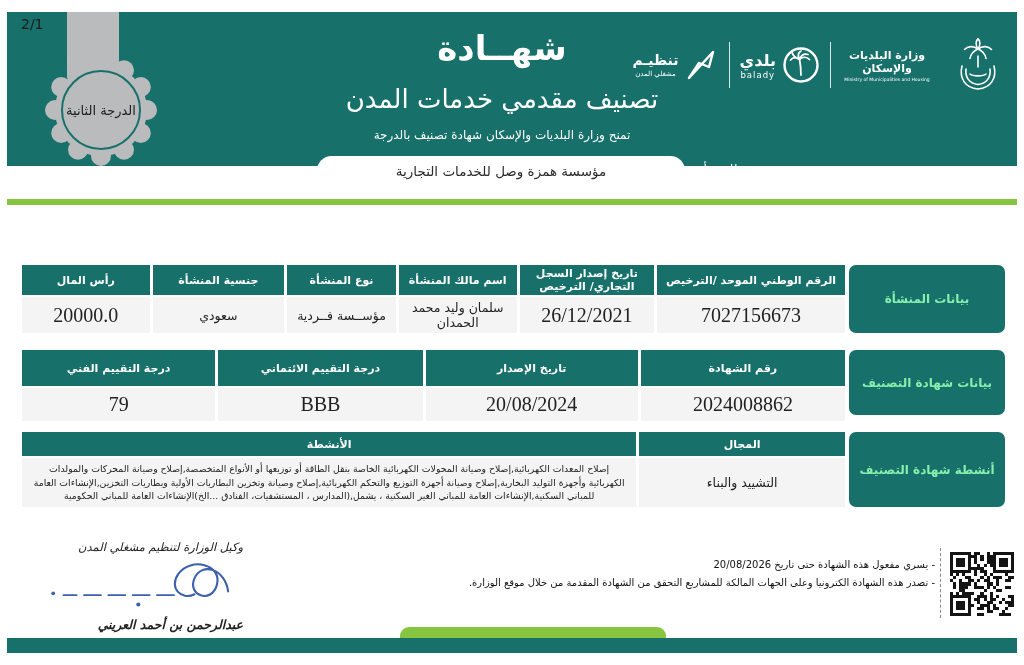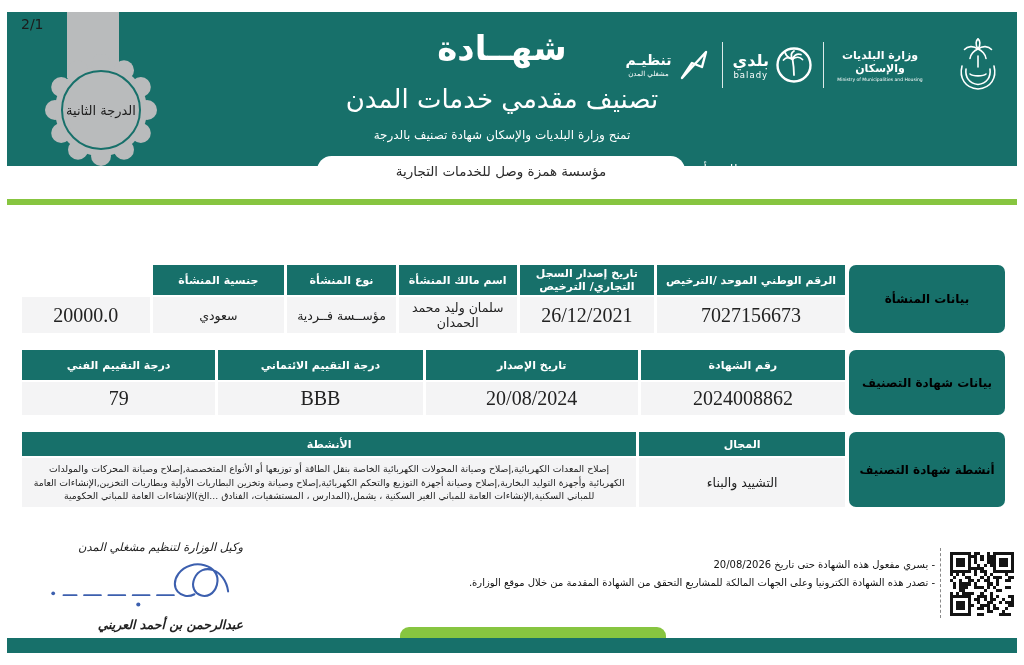--- a/index.html
+++ b/index.html
@@ -31,45 +31,45 @@
   .logos { position:absolute; right:10px; top:22px; height:62px; display:flex; align-items:center; gap:10px; color:#fff; }
   .logo-divider { width:1px; height:46px; background:rgba(255,255,255,.85); }
   .tanzeem { display:flex; align-items:center; gap:6px; }
   .tanzeem-text { text-align:center; direction:rtl; }
   .tanzeem-title { font-size:14px; font-weight:bold; }
   .tanzeem-sub { font-size:7px; margin-top:2px; }
   .balady { display:flex; align-items:center; gap:6px; }
   .balady-text { text-align:center; direction:rtl; }
   .balady-ar { font-size:16px; font-weight:bold; }
   .balady-en { font-size:8.5px; letter-spacing:1px; }
-  .ministry { display:flex; align-items:center; gap:23px; }
+  .ministry { display:flex; align-items:center; gap:16px; }
   .ministry-text { text-align:center; direction:rtl; max-width:92px; }
   .ministry-ar { font-size:11px; font-weight:bold; }
   .ministry-en { font-size:4.5px; margin-top:2px; }
 
   
   .tgroup { position:absolute; left:22px; width:983px; }
   .g1 { top:265px; } .g2 { top:350px; } .g3 { top:432px; }
   .ttable { position:absolute; left:0; top:0; width:823px; direction:rtl; }
   .trow { display:grid; column-gap:3px; }
   .t1 { grid-template-columns:190fr 136fr 119fr 110fr 133fr 129fr; }
   .t2 { grid-template-columns:205fr 213fr 205fr 194fr; }
   .t3 { grid-template-columns:205fr 612fr; }
   .th-cell { background:#17706a; color:#fff; font-size:11px; font-weight:bold;
              display:flex; align-items:center; justify-content:center; text-align:center; padding:0 4px; }
   .td-row { margin-top:2px; }
   .td-cell { background:#f4f4f5; color:#222; font-size:12.5px;
              display:flex; align-items:center; justify-content:center; text-align:center; padding:0 4px; }
   .g1 .th-cell { height:30px; } .g1 .td-cell { height:36px; }
-  .g2 .th-cell { height:30px; } .g2 .td-cell { height:33px; }
+  .g2 .th-cell { height:36px; } .g2 .td-cell { height:33px; }
   .g3 .th-cell { height:24px; } .g3 .td-cell { height:49px; }
   .serif { font-family:"Liberation Serif", serif; font-size:20px; }
   .small-text { font-size:9.3px; line-height:1.5; padding:3px 10px; }
   .section-box { position:absolute; right:0; top:0; width:156px; background:#17706a; border-radius:7px;
-                 color:#000000; font-size:12px; font-weight:bold; display:flex; align-items:center;
+                 color:#86efac; font-size:12px; font-weight:bold; display:flex; align-items:center;
                  justify-content:center; direction:rtl; text-align:center; }
   .g1 .section-box { height:68px; } .g2 .section-box { height:65px; } .g3 .section-box { height:75px; }
 
   
   .sig { position:absolute; left:28px; top:540px; width:215px; text-align:right; color:#222; direction:rtl;font-style:italic; }
   .sig-title { font-size:11.5px; }
   .sig-name { font-size:12.5px; font-weight:bold; margin-top:1px; }
 
   .notes { position:absolute; right:89px; top:556px; width:552px; direction:rtl; text-align:right;
            font-size:10px; color:#111; line-height:1.75; }
@@ -175,20 +175,21 @@
   <div class="green-strip"></div>
 
   <div class="tgroup g1">
     <div class="ttable">
       <div class="trow t1">
         <div class="th-cell">الرقم الوطني الموحد /الترخيص</div>
         <div class="th-cell">تاريخ إصدار السجل التجاري/ الترخيص</div>
         <div class="th-cell">اسم مالك المنشأة</div>
         <div class="th-cell">نوع المنشأة</div>
         <div class="th-cell">جنسية المنشأة</div>
+        <div class="th-cell">رأس المال</div>
       </div>
       <div class="trow t1 td-row">
         <div class="td-cell serif">7027156673</div>
         <div class="td-cell serif">26/12/2021</div>
         <div class="td-cell">سلمان وليد محمد الحمدان</div>
         <div class="td-cell">مؤســسة فــردية</div>
         <div class="td-cell">سعودي</div>
         <div class="td-cell serif">20000.0</div>
       </div>
     </div>

